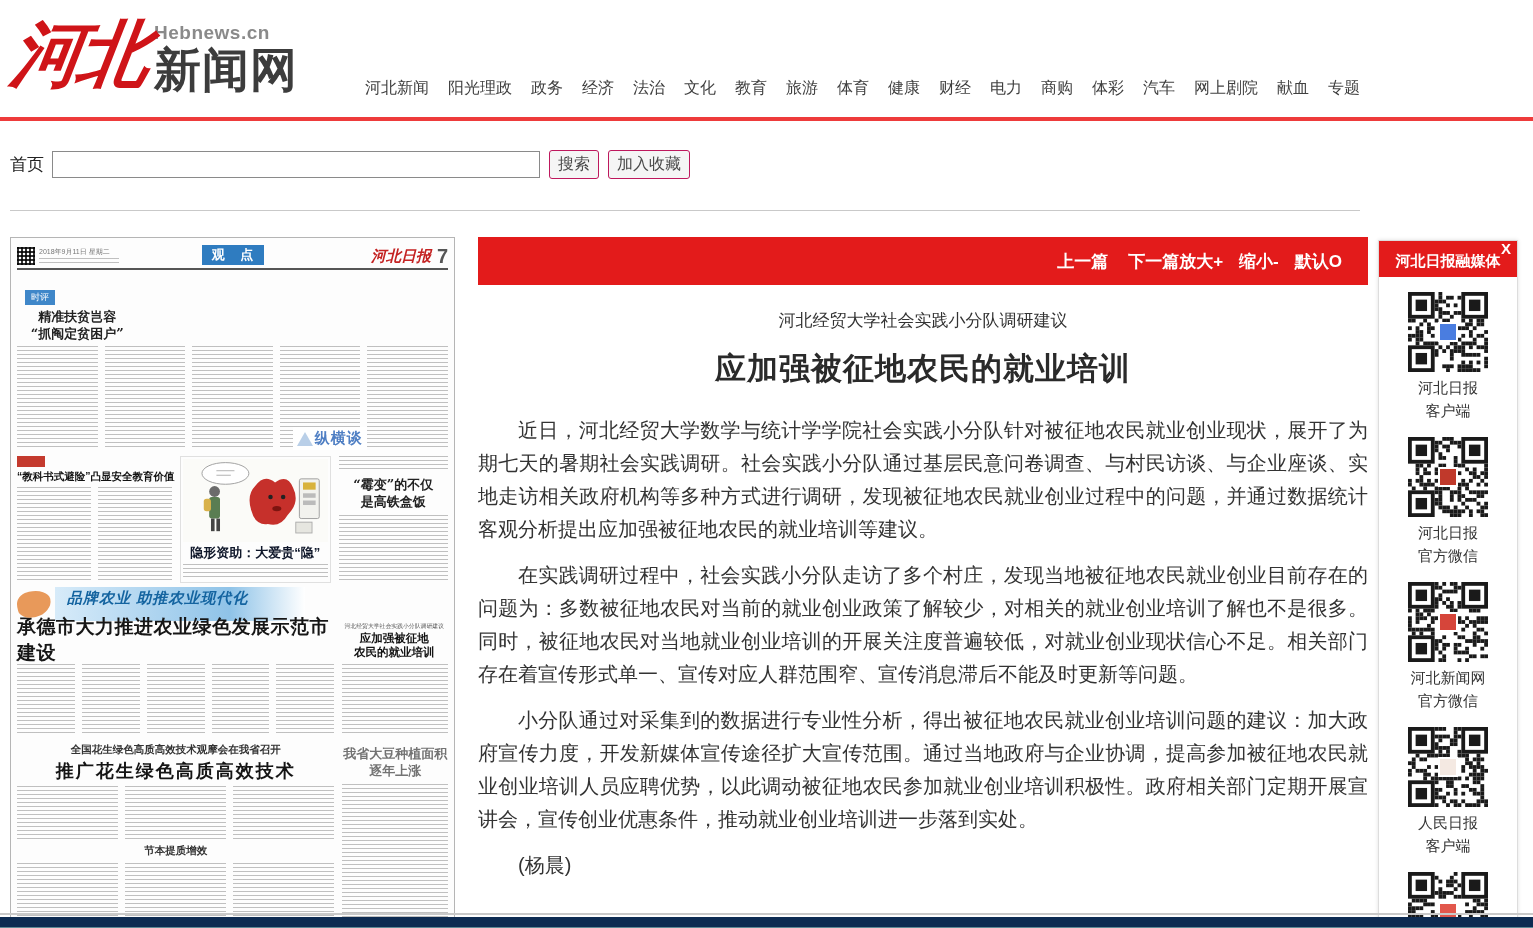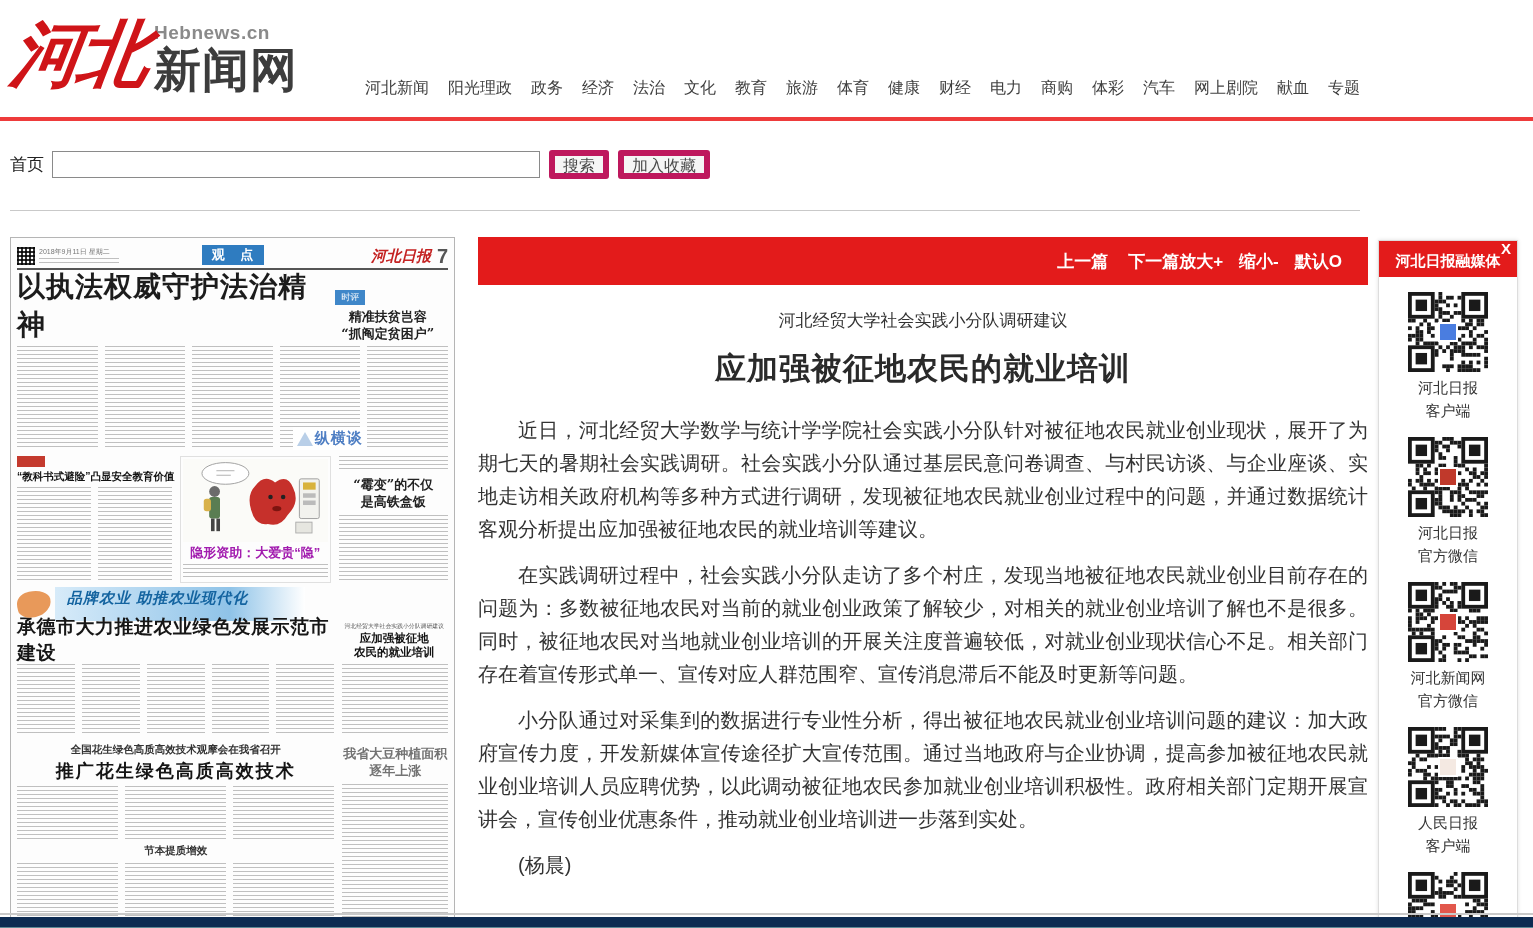--- a/index.html
+++ b/index.html
@@ -15,21 +15,21 @@
   .logo-domain{color:#8a8a8a;font-size:19px;font-weight:bold;letter-spacing:.5px;}
   .logo-cn-dark{color:#3c3c3c;font-weight:bold;font-size:47px;line-height:52px;letter-spacing:1px;}
   .main-nav{position:absolute;right:173px;top:78px;display:flex;gap:19px;white-space:nowrap;}
   .main-nav a{color:#3f3f3f;font-size:16px;text-decoration:none;cursor:pointer;}
   .red-line{position:absolute;left:0;top:117px;width:1533px;height:4px;background:#ee3b3b;}
 
   
   .search-row{position:absolute;left:10px;top:150px;display:flex;align-items:center;}
   .home-link{font-size:17px;color:#222;text-decoration:none;margin-right:8px;cursor:pointer;}
   .search-input{width:488px;height:27px;border:1px solid #8a8a8a;background:#fff;font-size:14px;padding:0 6px;}
-  .btn{height:29px;margin-left:9px;border:6px solid #be185d;background:#f5f5f5;border-radius:3px;
+  .btn{height:29px;margin-left:9px;border:1px solid #be185d;background:#f5f5f5;border-radius:3px;
     font-size:16px;color:#4a4a4a;padding:0 8px;cursor:pointer;font-family:inherit;}
   .hr1{position:absolute;left:10px;top:210px;width:1350px;height:1px;background:#c9c9c9;}
 
   
   .newspaper{position:absolute;left:10px;top:237px;width:445px;height:683px;border:1px solid #b5b5b5;
     background:#fdfdfd;overflow:hidden;padding:6px 6px 0 6px;display:flex;flex-direction:column;}
   .np-head{height:26px;display:flex;align-items:center;border-bottom:2px solid #555;position:relative;}
   .np-qr{width:18px;height:18px;background:
      repeating-linear-gradient(90deg,#333 0 2px,#fff 2px 4px),
      repeating-linear-gradient(#333 0 2px,#fff 2px 4px);background-blend-mode:multiply;}
@@ -52,21 +52,21 @@
   .np-block1{height:110px;padding:4px 0;}
   .zht{position:absolute;left:64%;bottom:2px;background:#fff;padding:2px 4px;display:flex;align-items:center;gap:2px;}
   .zht-arrow{width:0;height:0;border-left:8px solid transparent;border-right:8px solid transparent;border-bottom:14px solid #b9cfe8;}
   .zht-text{color:#4f7fc4;font-weight:bold;font-size:15px;letter-spacing:1px;}
   .np-midband{height:135px;display:flex;gap:8px;padding:4px 0;}
   .np-mid-left{width:36%;display:flex;flex-direction:column;}
   .redtag{width:28px;height:11px;background:#c43a2e;margin-bottom:3px;}
   .np-midhead-l{font-size:10.5px;font-weight:bold;color:#111;white-space:nowrap;margin-bottom:3px;}
   .np-mid-center{width:37%;display:flex;flex-direction:column;border:1px solid #e0e0e0;padding:2px;}
   .cartoon{flex:1;background:#fbfbf8;}
-  .np-cartoon-cap{font-size:13px;font-weight:bold;color:#a21caf;text-align:center;margin:2px 0;}
+  .np-cartoon-cap{font-size:13px;font-weight:bold;color:#0f172a;text-align:center;margin:2px 0;}
   .np-mid-right{width:27%;display:flex;flex-direction:column;}
   .np-midhead-r{font-family:"DejaVu Serif",serif;font-weight:bold;font-size:13px;color:#222;text-align:center;line-height:17px;margin:6px 0 5px;}
   .np-banner-row{height:30px;display:flex;align-items:center;margin-top:2px;}
   .np-blob{width:34px;height:26px;background:#e8995a;border-radius:40% 60% 55% 45%/50% 45% 60% 40%;transform:rotate(-12deg);margin-right:4px;}
   .np-banner{flex:0 0 58%;height:34px;background:linear-gradient(90deg,#d7ebf9,#8fc3e8 70%,#ffffff);
     color:#1464a0;font-weight:bold;font-style:italic;font-size:15px;line-height:22px;padding-left:12px;letter-spacing:1px;}
   .np-chengde-row{height:42px;display:flex;}
   .np-chengde{width:75%;display:flex;align-items:center;justify-content:center;font-size:19px;font-weight:bold;color:#161616;letter-spacing:.5px;}
   .np-mini{width:25%;display:flex;flex-direction:column;align-items:center;justify-content:center;}
   .np-mini-kicker{font-size:6.5px;color:#555;white-space:nowrap;transform:scale(.9);}
@@ -163,21 +163,20 @@
       <div class="tx"></div>
     </div>
     <div class="np-section">观 点</div>
     <div class="np-mast">
       <span class="np-paper">河北日报</span>
       <span class="np-pageno">7</span>
     </div>
   </div>
 
   <div class="np-mainrow">
-    <div class="np-mainhead">以执法权威守护法治精神</div>
     <div class="np-siderow">
       <span class="np-tag">时评</span>
       <div class="np-sidehead">
         <div>精准扶贫岂容</div>
         <div>“抓阄定贫困户”</div>
       </div>
     </div>
   </div>
 
   <div class="cols np-block1">

